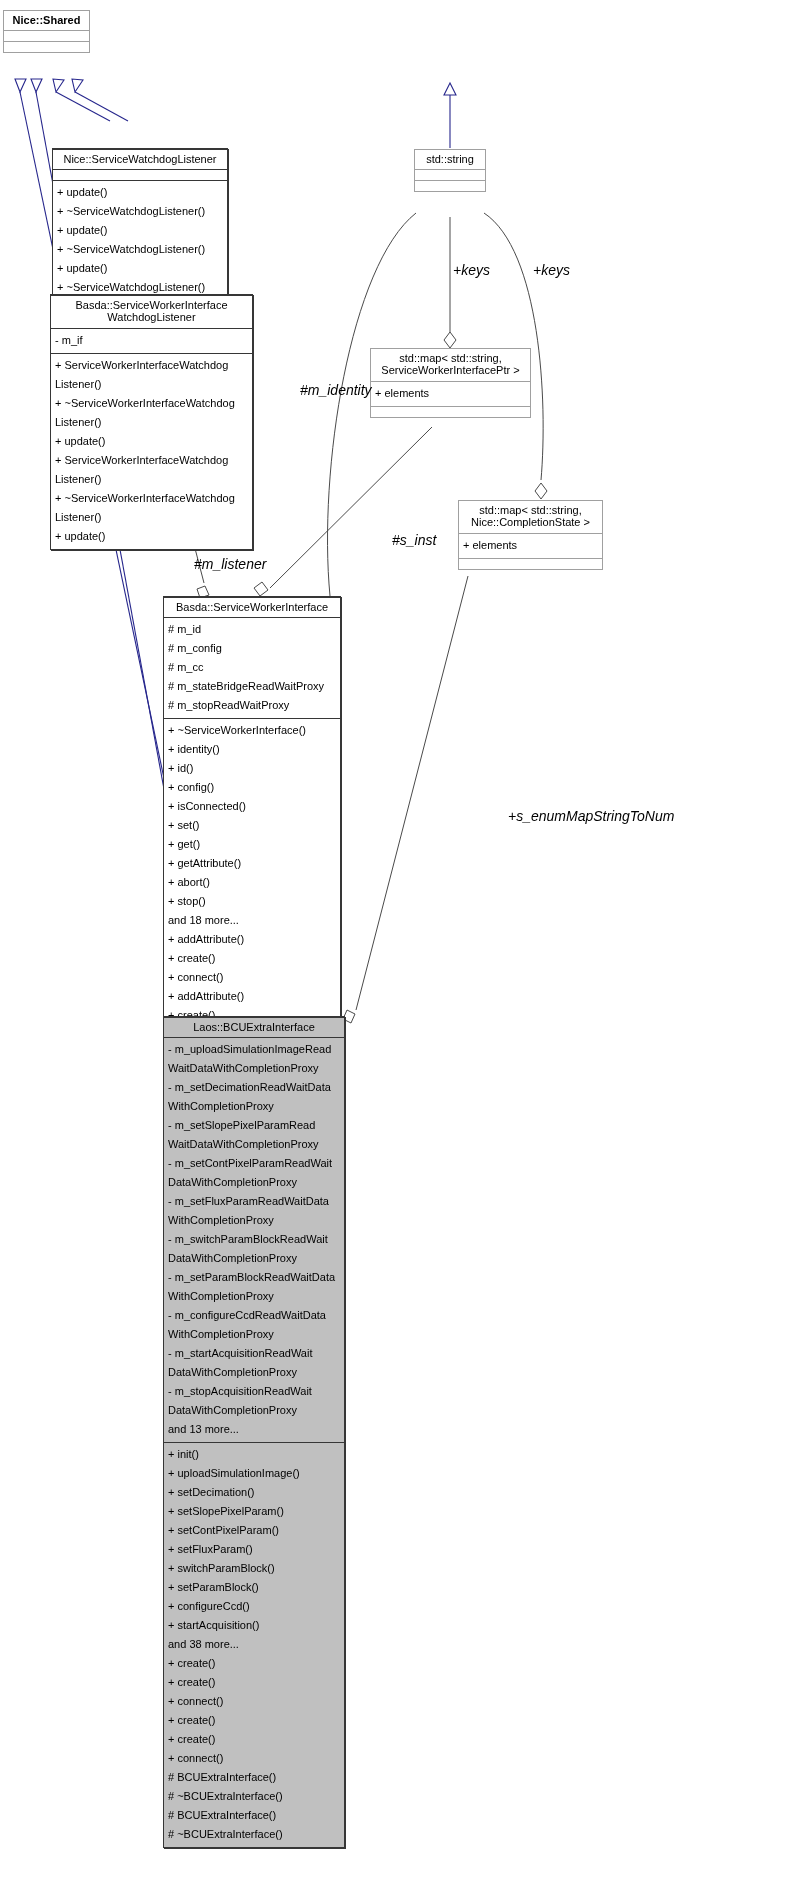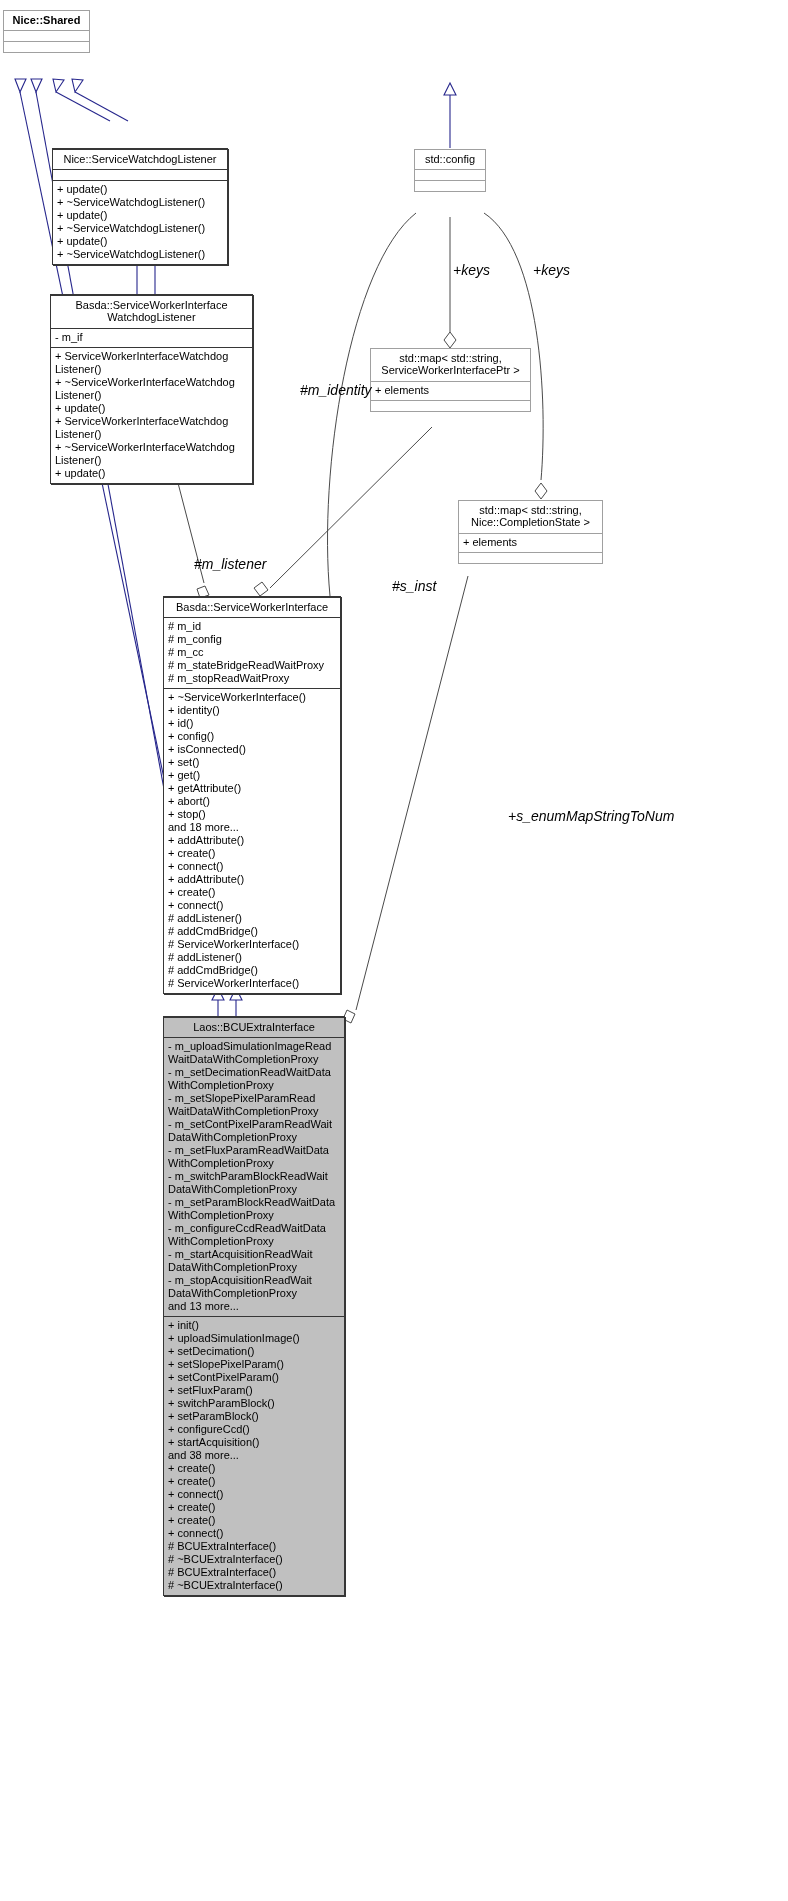--- a/index.html
+++ b/index.html
@@ -40,21 +40,21 @@
     border: 1px solid #363636;
     box-shadow: 1px 1px 0 0 #363636;
   }
   .node.filled {
     background: #c0c0c0;
   }
   .ncompartment {
     box-sizing: border-box;
     padding: 2px 4px 3px 4px;
     border-top: 1px solid #a0a0a0;
-    line-height: 13px;
+    line-height: 19px;
   }
   .node.thick .ncompartment {
     border-top: 1px solid #363636;
   }
   .ncompartment:first-child {
     border-top: none;
   }
   .ntitle {
     text-align: center;
     padding: 3px 4px 4px 4px;
@@ -163,21 +163,21 @@
   </svg>
 
   <div class="node" style="left:3px; top:10px; width:87px;font-weight:bold;">
     <div class="ncompartment ntitle">Nice::Shared</div>
     <div class="ncompartment nlist nempty"></div>
     <div class="ncompartment nlist nempty"></div>
   </div>
 
 
   <div class="node" style="left:414px; top:149px; width:72px;">
-    <div class="ncompartment ntitle">std::config</div>
+    <div class="ncompartment ntitle">std::string</div>
     <div class="ncompartment nlist nempty"></div>
     <div class="ncompartment nlist nempty"></div>
   </div>
 
   <div class="node thick" style="left:52px; top:120px; width:176px;margin-top:28px;">
     <div class="ncompartment ntitle">Nice::ServiceWatchdogListener</div>
     <div class="ncompartment nlist nempty"></div>
     <div class="ncompartment nlist">+ update()
 + ~ServiceWatchdogListener()
 + update()
@@ -295,17 +295,17 @@
   </div>
 
   <div class="edgelabel" style="left:453px; top:262px;">+keys</div>
 
   <div class="edgelabel" style="left:533px; top:262px;">+keys</div>
 
   <div class="edgelabel" style="left:300px; top:382px;">#m_identity</div>
 
   <div class="edgelabel" style="left:194px; top:556px;">#m_listener</div>
 
-  <div class="edgelabel" style="left:392px; top:532px;margin-top:46px;">#s_inst</div>
+  <div class="edgelabel" style="left:392px; top:532px;">#s_inst</div>
 
   <div class="edgelabel" style="left:508px; top:808px;">+s_enumMapStringToNum</div>
 
 </div>
 
 </body></html>

